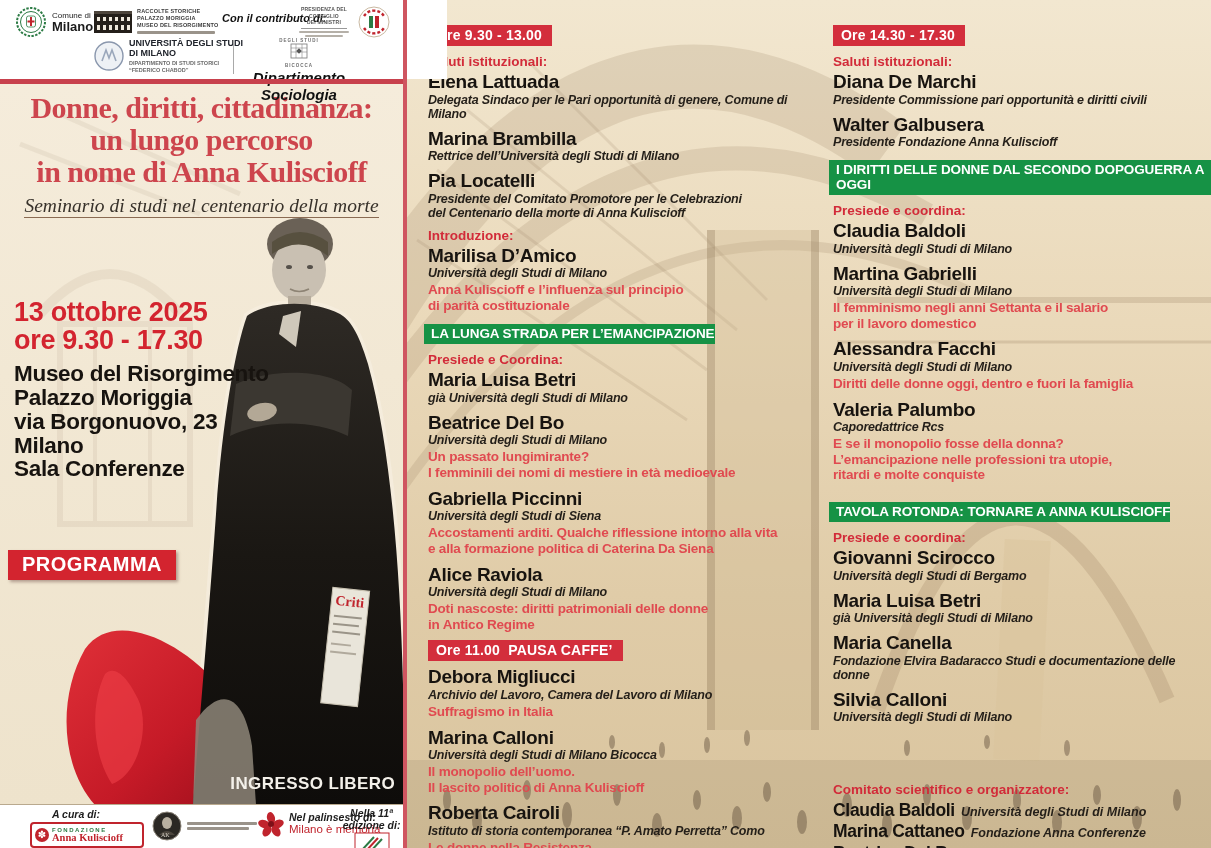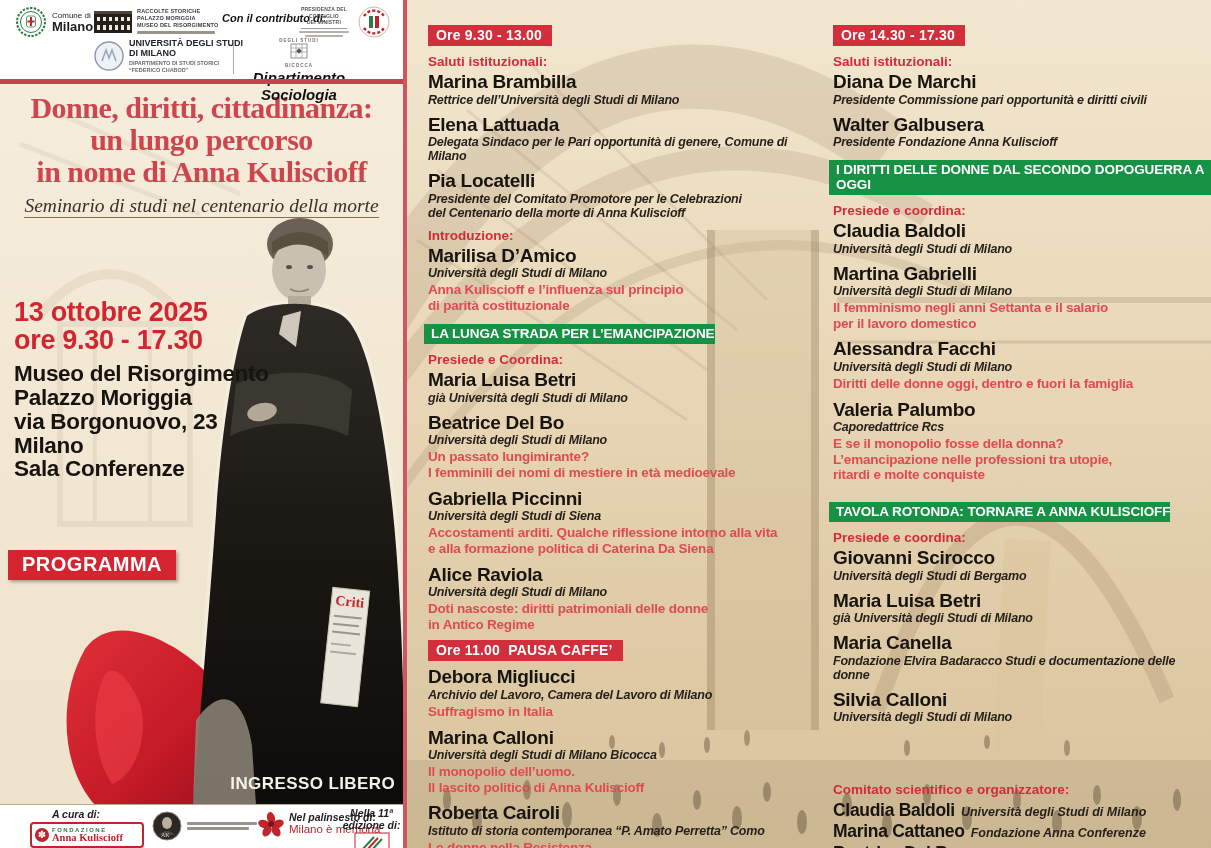--- a/index.html
+++ b/index.html
@@ -1,21 +1,21 @@
 <!DOCTYPE html>
 <html><head>
 <meta charset="utf-8">
 <style>
   html,body{margin:0;padding:0;background:#888;}
   .page{position:relative;width:1211px;height:848px;overflow:hidden;
         font-family:"Liberation Sans",sans-serif;background:#efe3cc;}
 
   
   .col-left{position:absolute;left:0;top:0;width:403px;height:848px;background:#f6efe0;}
-  .lc-header{position:absolute;left:0;top:0;width:403px;height:79px;background:#ffffff;z-index:5;}
+  .lc-header{position:absolute;left:0;top:0;width:403px;height:79px;background:#ffffff;z-index:5;padding-left:44px;}
   .lc-redline{position:absolute;left:0;top:79px;width:403px;height:5px;background:#c8414d;z-index:5;}
   .divider-red{position:absolute;left:403px;top:0;width:4px;height:848px;background:#cf5560;z-index:6;}
 
   .lc-body{position:absolute;left:0;top:84px;width:403px;height:721px;overflow:hidden;
            background:linear-gradient(180deg,#f5ecdb 0%,#f2e8d4 40%,#eee3cc 100%);}
   .fig-svg{position:absolute;left:0;top:0;z-index:1;}
 
   .title{position:relative;z-index:2;margin:8px 4px 0;text-align:center;
          font-family:"Liberation Serif",serif;font-weight:700;font-size:30px;
          line-height:1.07;color:#cd454d;letter-spacing:-0.5px;}
@@ -385,26 +385,26 @@
       </div>
     </div>
   </div>
 
   <div class="divider-red"></div>
 
   <div class="prog prog-mid">
     <div><span class="banner-red">Ore 9.30 - 13.00</span></div>
     <div class="sec-label">Saluti istituzionali:</div>
     <div class="speaker">
+      <div class="sp-name">Elena Lattuada</div>
+      <div class="sp-affil">Delegata Sindaco per le Pari opportunità di genere, Comune di Milano</div>
+    </div>
+    <div class="speaker">
       <div class="sp-name">Marina Brambilla</div>
       <div class="sp-affil">Rettrice dell’Università degli Studi di Milano</div>
-    </div>
-    <div class="speaker">
-      <div class="sp-name">Elena Lattuada</div>
-      <div class="sp-affil">Delegata Sindaco per le Pari opportunità di genere, Comune di Milano</div>
     </div>
     <div class="speaker">
       <div class="sp-name">Pia Locatelli</div>
       <div class="sp-affil">Presidente del Comitato Promotore per le Celebrazioni
 del Centenario della morte di Anna Kuliscioff</div>
     </div>
     <div class="sec-label">Introduzione:</div>
     <div class="speaker">
       <div class="sp-name">Marilisa D’Amico</div>
       <div class="sp-affil">Università degli Studi di Milano</div>

